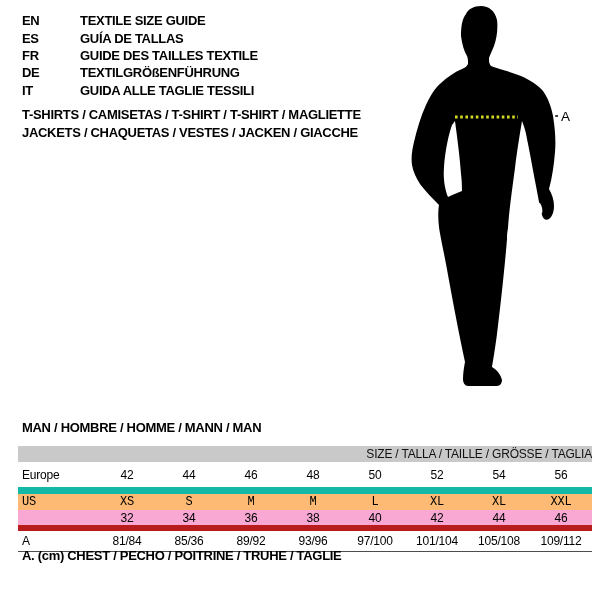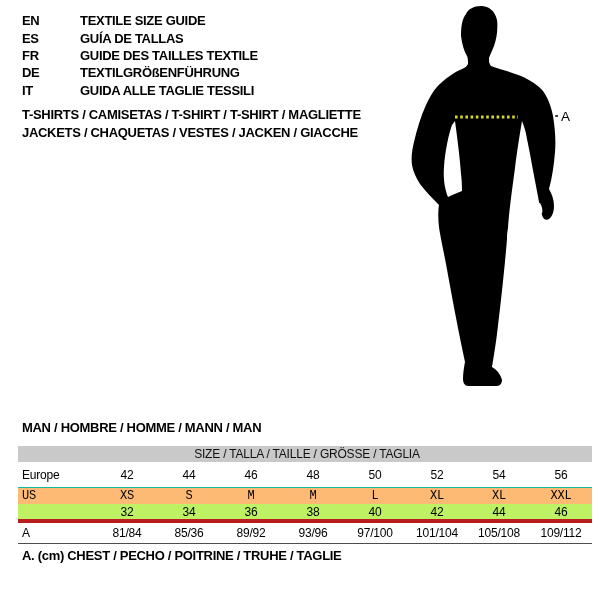--- a/index.html
+++ b/index.html
@@ -17,24 +17,24 @@
   
   .figure{position:absolute;left:402px;top:0;width:170px;height:400px;}
 
   
   .man-heading{position:absolute;left:22px;top:420px;font-size:13px;font-weight:700;letter-spacing:-0.3px;}
 
   
   .size-table{position:absolute;left:18px;top:446px;width:574px;border-collapse:collapse;table-layout:fixed;font-size:12px;letter-spacing:-0.2px;}
   .size-table td{padding:0;text-align:center;vertical-align:middle;}
   .size-table td.lbl{text-align:left;padding-left:4px;}
-  .size-table tr.thead td{background:#c9c9c9;height:16px;text-align:center;padding-left:4px;color:#111;}
-  .size-table tr.r-europe td{height:25px;border-bottom:1px solid #14b8a6;margin-left:44px;}
+  .size-table tr.thead td{background:#c9c9c9;height:16px;text-align:right;padding-left:4px;color:#111;}
+  .size-table tr.r-europe td{height:25px;border-bottom:7px solid #14b8a6;margin-left:44px;}
   .size-table tr.r-us td{height:16px;background:#fdba74;font-family:Liberation Mono, monospace;}
-  .size-table tr.r-num td{height:15px;background:#bef264;border-bottom:4px solid #b91c1c;}
+  .size-table tr.r-num td{height:15px;background:#f9a8d4;border-bottom:6px solid #b91c1c;}
   .size-table tr.r-a td{height:20px;border-bottom:1px solid #4d4d4d;}
 
   
   .footnote{position:absolute;left:22px;top:548px;font-size:13px;font-weight:700;letter-spacing:-0.3px;}
 </style>
 </head>
 <body>
 
 <div class="page">
 

